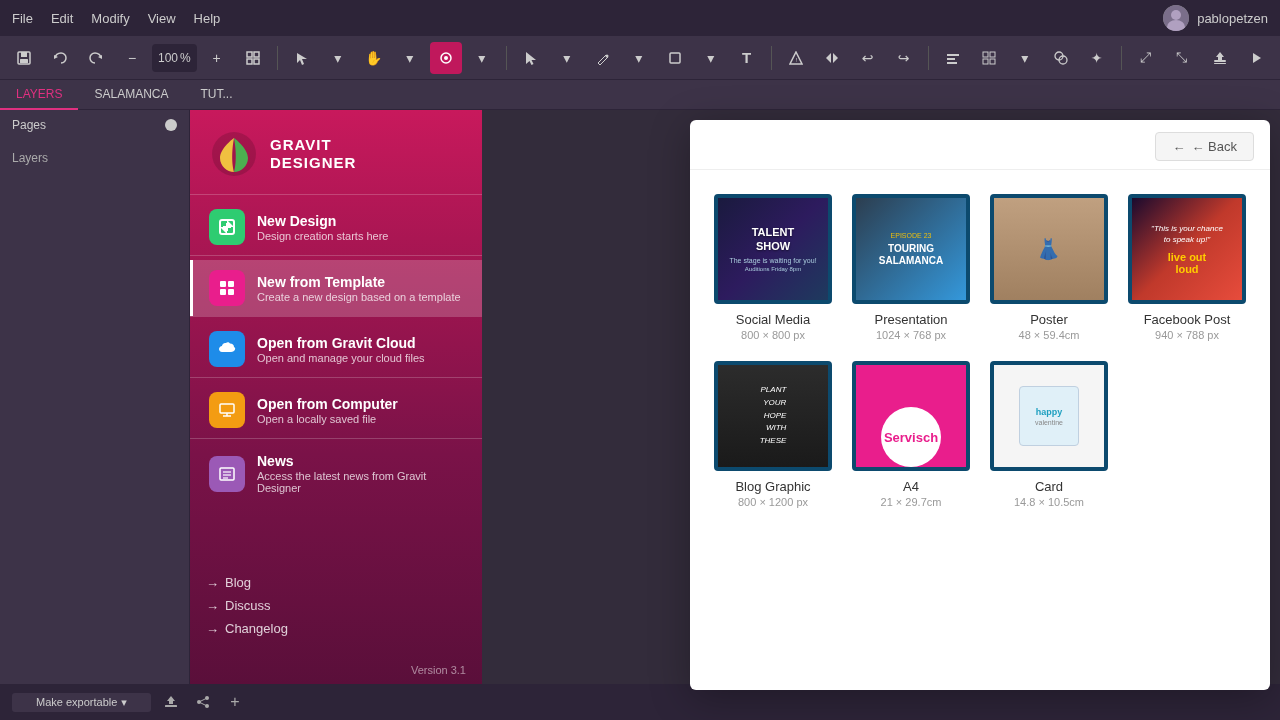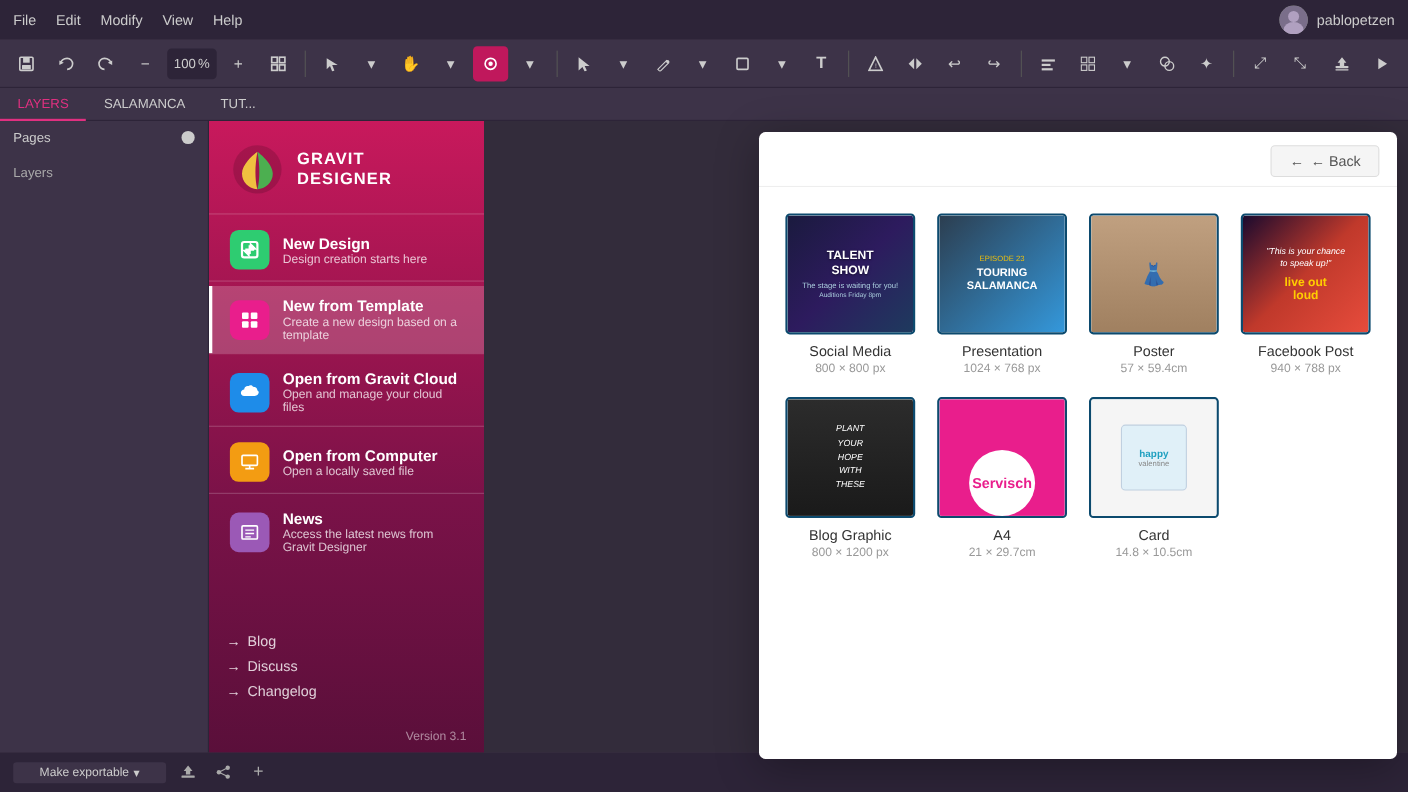--- a/index.html
+++ b/index.html
@@ -92,21 +92,21 @@
     }
 
     
     .main-area {
       display: flex;
       height: calc(720px - 36px - 44px - 30px - 36px);
     }
 
     
     .sidebar {
-      width: 250px;
+      width: 292px;
       background: linear-gradient(180deg, #c8195c 0%, #a01550 30%, #7a1248 60%, #5a0f3a 100%);
       display: flex;
       flex-direction: column;
       flex-shrink: 0;
       position: relative;
       z-index: 10;
     }
 
     .logo-area {
       padding: 20px 20px 16px;
@@ -214,21 +214,21 @@
     .template-item {
       cursor: pointer;
       text-align: center;
     }
     .template-thumb {
       width: 100%;
       height: 110px;
       border-radius: 4px;
       overflow: hidden;
       margin-bottom: 8px;
-      border: 2px solid #0c4a6e;
+      border: 4px solid #0c4a6e;
       display: flex; align-items: center; justify-content: center;
       position: relative;
     }
     .template-name { font-size: 13px; color: #333; font-weight: 500; }
     .template-size { font-size: 11px; color: #999; margin-top: 2px; }
 
     
     .statusbar {
       height: 36px;
       background: #2d2438;
@@ -597,38 +597,38 @@
               <div class="template-size">1024 × 768 px</div>
             </div>
 
             <div class="template-item">
               <div class="template-thumb">
                 <div style="width:100%;height:100%;background:linear-gradient(180deg,#c0a080,#a08060);display:flex;align-items:center;justify-content:center;">
                   <div style="color:rgba(255,255,255,0.8);font-size:20px;">👗</div>
                 </div>
               </div>
               <div class="template-name">Poster</div>
-              <div class="template-size">57 × 59.4cm</div>
+              <div class="template-size">48 × 59.4cm</div>
             </div>
 
             <div class="template-item">
               <div class="template-thumb">
                 <div style="width:100%;height:100%;background:linear-gradient(135deg,#1a0a2e,#c0392b,#e74c3c);display:flex;flex-direction:column;align-items:center;justify-content:center;padding:8px;">
                   <div style="color:#fff;font-size:8px;text-align:center;font-style:italic;line-height:1.4;">"This is your chance<br>to speak up!"</div>
                   <div style="color:#ffcc00;font-size:11px;font-weight:800;margin-top:6px;">live out<br>loud</div>
                 </div>
               </div>
               <div class="template-name">Facebook Post</div>
               <div class="template-size">940 × 788 px</div>
             </div>
 
             <div class="template-item">
               <div class="template-thumb">
                 <div style="width:100%;height:100%;background:linear-gradient(180deg,#2c2c2c,#1a1a1a);display:flex;flex-direction:column;align-items:center;justify-content:center;padding:8px;">
-                  <div style="color:#fff;font-size:8px;text-align:center;line-height:1.6;font-style:italic;">PLANT<br>YOUR<br>HOPE<br>WITH<br>THESE</div>
+                  <div style="color:#fff;font-size:8px;text-align:right;line-height:1.6;font-style:italic;">PLANT<br>YOUR<br>HOPE<br>WITH<br>THESE</div>
                 </div>
               </div>
               <div class="template-name">Blog Graphic</div>
               <div class="template-size">800 × 1200 px</div>
             </div>
 
             <div class="template-item">
               <div class="template-thumb">
                 <div style="width:100%;height:100%;background:#e91e8c;display:flex;align-items:flex-end;justify-content:center;">
                   <div style="width:60px;height:60px;border-radius:50%;background:#fff;display:flex;align-items:center;justify-content:center;">

